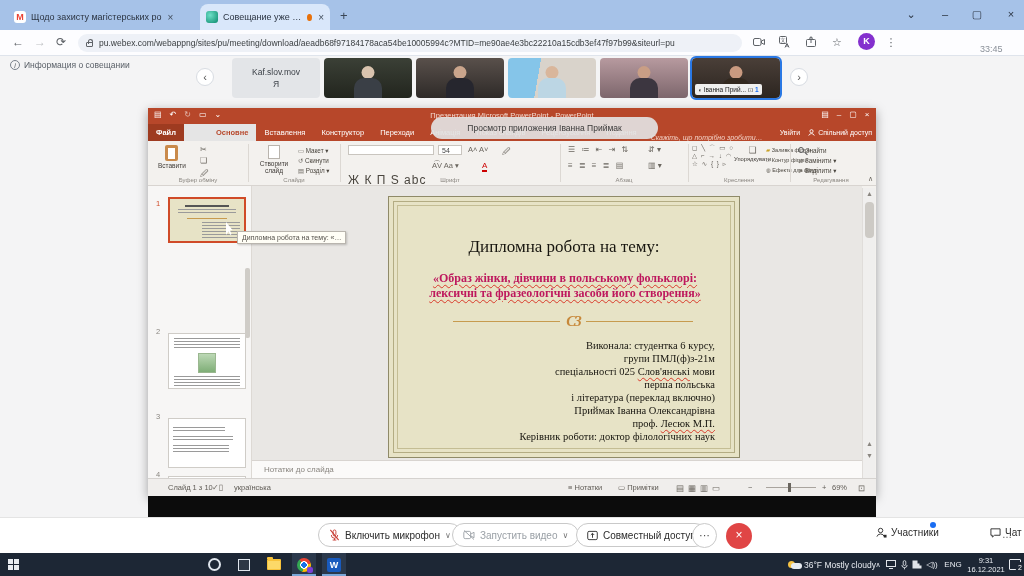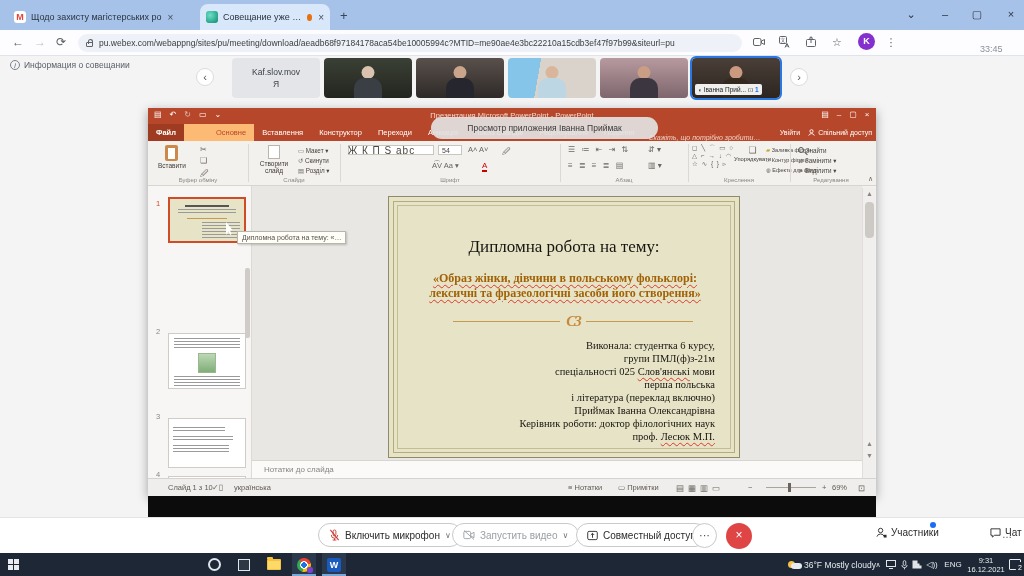--- a/index.html
+++ b/index.html
@@ -55,21 +55,21 @@
 
   
   .ppt { left:148px; top:108px; width:728px; height:388px; background:#f3f1ee; box-shadow:0 3px 10px rgba(0,0,0,.35); }
   .ppt-titlebar { left:0; top:0; width:728px; height:16px; background:#b7472a; color:#fff; }
   .qat { left:6px; top:2px; display:flex; gap:8px; font-size:8px; color:#fff; }
   .ppt-title { left:0; top:3px; width:728px; text-align:center; font-size:7.5px; color:#f3d9cf; }
   .ppt-winbtn { top:2px; font-size:8px; color:#fff; width:14px; text-align:center; }
   .tabrow { left:0; top:16px; width:728px; height:17px; background:#b7472a; display:flex; align-items:flex-end; }
   .rtab { height:17px; line-height:17px; padding:0 8px; font-size:7.5px; color:#fff; }
   .rtab.file { background:#9e3b20; font-weight:bold; }
-  .rtab.sel { background:#fdba74; color:#b7472a; font-weight:normal;padding-left:32px; }
+  .rtab.sel { background:#e5e5e5; color:#b7472a; font-weight:bold;padding-left:32px; }
   .tellme { font-size:7px; color:#f2cfc3; font-style:italic; margin-left:6px; }
   .tab-right { position:absolute; right:4px; top:16px; height:17px; display:flex; align-items:center; gap:8px; font-size:7px; color:#fff; }
   .ribbon { left:0; top:33px; width:728px; height:45px; background:#f3f1ee; border-bottom:1px solid #d8d4d0; }
   .rgroup-label { position:absolute; bottom:2px; left:0; width:100%; text-align:center; font-size:6px; color:#8a8680; }
   .rsep { position:absolute; top:3px; bottom:3px; width:1px; background:#dcd8d3; }
   .rbtn-big { display:flex; flex-direction:column; align-items:center; font-size:6.5px; color:#3f3b37; gap:1px; }
   .rmini { font-size:6.3px; color:#4a463f; line-height:9px; white-space:nowrap; }
   .gly { color:#6a665f; }
   .clip-ico { width:13px; height:16px; background:#c98a4b; border-radius:2px; position:relative; }
   .clip-ico::after { content:""; position:absolute; left:3px; top:3px; width:7px; height:11px; background:#fff; }
@@ -85,21 +85,21 @@
   .snum { position:absolute; left:8px; font-size:7.5px; color:#8a8680; }
   .snum.sel { color:#d04b28; }
   .tlines { background:repeating-linear-gradient(to bottom,#9a9a9a 0 1px,transparent 1px 3px); }
   .cream { background:#e7e3c6; }
   .panel-scroll { position:absolute; right:1px; top:82px; width:5px; height:70px; background:#cfccc7; border-radius:2px; }
   .canvas { left:104px; top:78px; width:610px; height:274px; background:#e9e7e4; }
   .slide { position:absolute; left:136px; top:10px; width:352px; height:262px; background:#e7e3c6; border:1px solid #8f8a68; font-family:"Liberation Serif", serif; }
   .frame1 { position:absolute; inset:4px; border:1px solid #b3ac83; }
   .frame2 { position:absolute; inset:3px; border:1px solid #c4bd94; }
   .s-title { position:absolute; left:0; top:40px; width:100%; text-align:center; font-size:17px; color:#17150f; }
-  .s-sub { position:absolute; left:26px; top:74px; width:300px; text-align:center; font-size:12px; font-weight:bold; color:#a16207;
+  .s-sub { position:absolute; left:26px; top:74px; width:300px; text-align:center; font-size:12px; font-weight:bold; color:#be185d;
            text-decoration:underline wavy #d93a2b 1px; text-underline-offset:2px; line-height:15px; }
   .orn-row { position:absolute; left:64px; top:116px; width:240px; display:flex; align-items:center; gap:6px; }
   .orn-line { flex:1; height:1px; background:#c79b4e; }
   .orn { font-style:italic; font-weight:bold; color:#c7883a; font-size:15px; letter-spacing:-2px; }
   .s-author { position:absolute; right:24px; top:142px; width:300px; text-align:right; font-size:10.5px; color:#17150f; line-height:13px; }
   .wavy { text-decoration:underline wavy #d93a2b 1px; text-underline-offset:2px; }
   .vscroll { left:714px; top:80px; width:13px; height:290px; background:#f0efee; border-left:1px solid #e0ddda; }
   .vthumb { position:absolute; left:2px; top:14px; width:9px; height:36px; background:#cdcac5; border-radius:4px; }
   .varrow { position:absolute; left:0; width:13px; text-align:center; font-size:7px; color:#8a8680; }
   .notes { left:104px; top:352px; width:610px; height:18px; background:#fbfaf9; border-top:1px solid #d8d4d0; font-size:8px; color:#8a8680; line-height:18px; padding-left:12px; }
@@ -312,21 +312,21 @@
         <div class="abs rmini" style="left:50px;top:25px;"><span class="gly">▤</span> <span>Розділ</span> <span>▾</span></div>
         <div class="rgroup-label">Слайди</div>
       </div>
       <div class="rsep" style="left:192px;"></div>
 
       <div class="abs" style="left:192px;top:0;width:220px;height:44px;">
         <div class="abs" style="left:8px;top:4px;width:86px;height:10px;background:#fff;border:1px solid #c9c5bf;"></div>
         <div class="abs" style="left:98px;top:4px;width:24px;height:10px;background:#fff;border:1px solid #c9c5bf;font-size:7px;line-height:9px;padding-left:3px;color:#444;">54</div>
         <div class="abs gly" style="left:128px;top:4px;font-size:7.5px;">A˄ A˅</div>
         <div class="abs gly" style="left:162px;top:4px;font-size:8px;">🖉</div>
-        <div class="abs" style="left:8px;top:4px;font-size:10px;color:#4a463f;letter-spacing:1px;">Ж  К  П  S  abc</div>
+        <div class="abs" style="left:8px;top:32px;font-size:12px;color:#4a463f;letter-spacing:1px;">Ж  К  П  S  abc</div>
         <div class="abs gly" style="left:92px;top:20px;font-size:7.5px;">A︠V︡  Aa ▾</div>
         <div class="abs" style="left:142px;top:20px;font-size:8px;color:#c00;border-bottom:2px solid #c00;line-height:9px;">A</div>
         <div class="rgroup-label">Шрифт</div>
       </div>
       <div class="rsep" style="left:412px;"></div>
 
       <div class="abs" style="left:412px;top:0;width:128px;height:44px;">
         <div class="abs gly" style="left:8px;top:4px;font-size:8px;letter-spacing:2px;">☰ ≔ ⇤ ⇥ ⇅</div>
         <div class="abs gly" style="left:88px;top:4px;font-size:8px;">⇵ ▾</div>
         <div class="abs gly" style="left:8px;top:20px;font-size:8px;letter-spacing:2px;">≡ ≣ ≡ ≣ ▤</div>
@@ -399,22 +399,22 @@
           <span class="orn">C3</span>
           <div class="orn-line"></div>
         </div>
         <div class="s-author">
           <div>Виконала: студентка 6 курсу,</div>
           <div>групи ПМЛ(ф)з-21м</div>
           <div><span>спеціальності 025 </span><span class="wavy">Слов'янські</span><span> мови</span></div>
           <div>перша польська</div>
           <div>і література (переклад включно)</div>
           <div>Приймак Іванна Олександрівна</div>
+          <div><span>проф. </span><span class="wavy">Лесюк М.П.</span></div>
           <div>Керівник роботи: доктор філологічних наук</div>
-          <div><span>проф. </span><span class="wavy">Лесюк М.П.</span></div>
         </div>
       </div>
     </div>
 
     <div class="abs vscroll">
       <div class="varrow" style="top:2px;">▲</div>
       <div class="vthumb"></div>
       <div class="varrow" style="top:252px;">▲</div>
       <div class="varrow" style="top:264px;">▼</div>
     </div>

